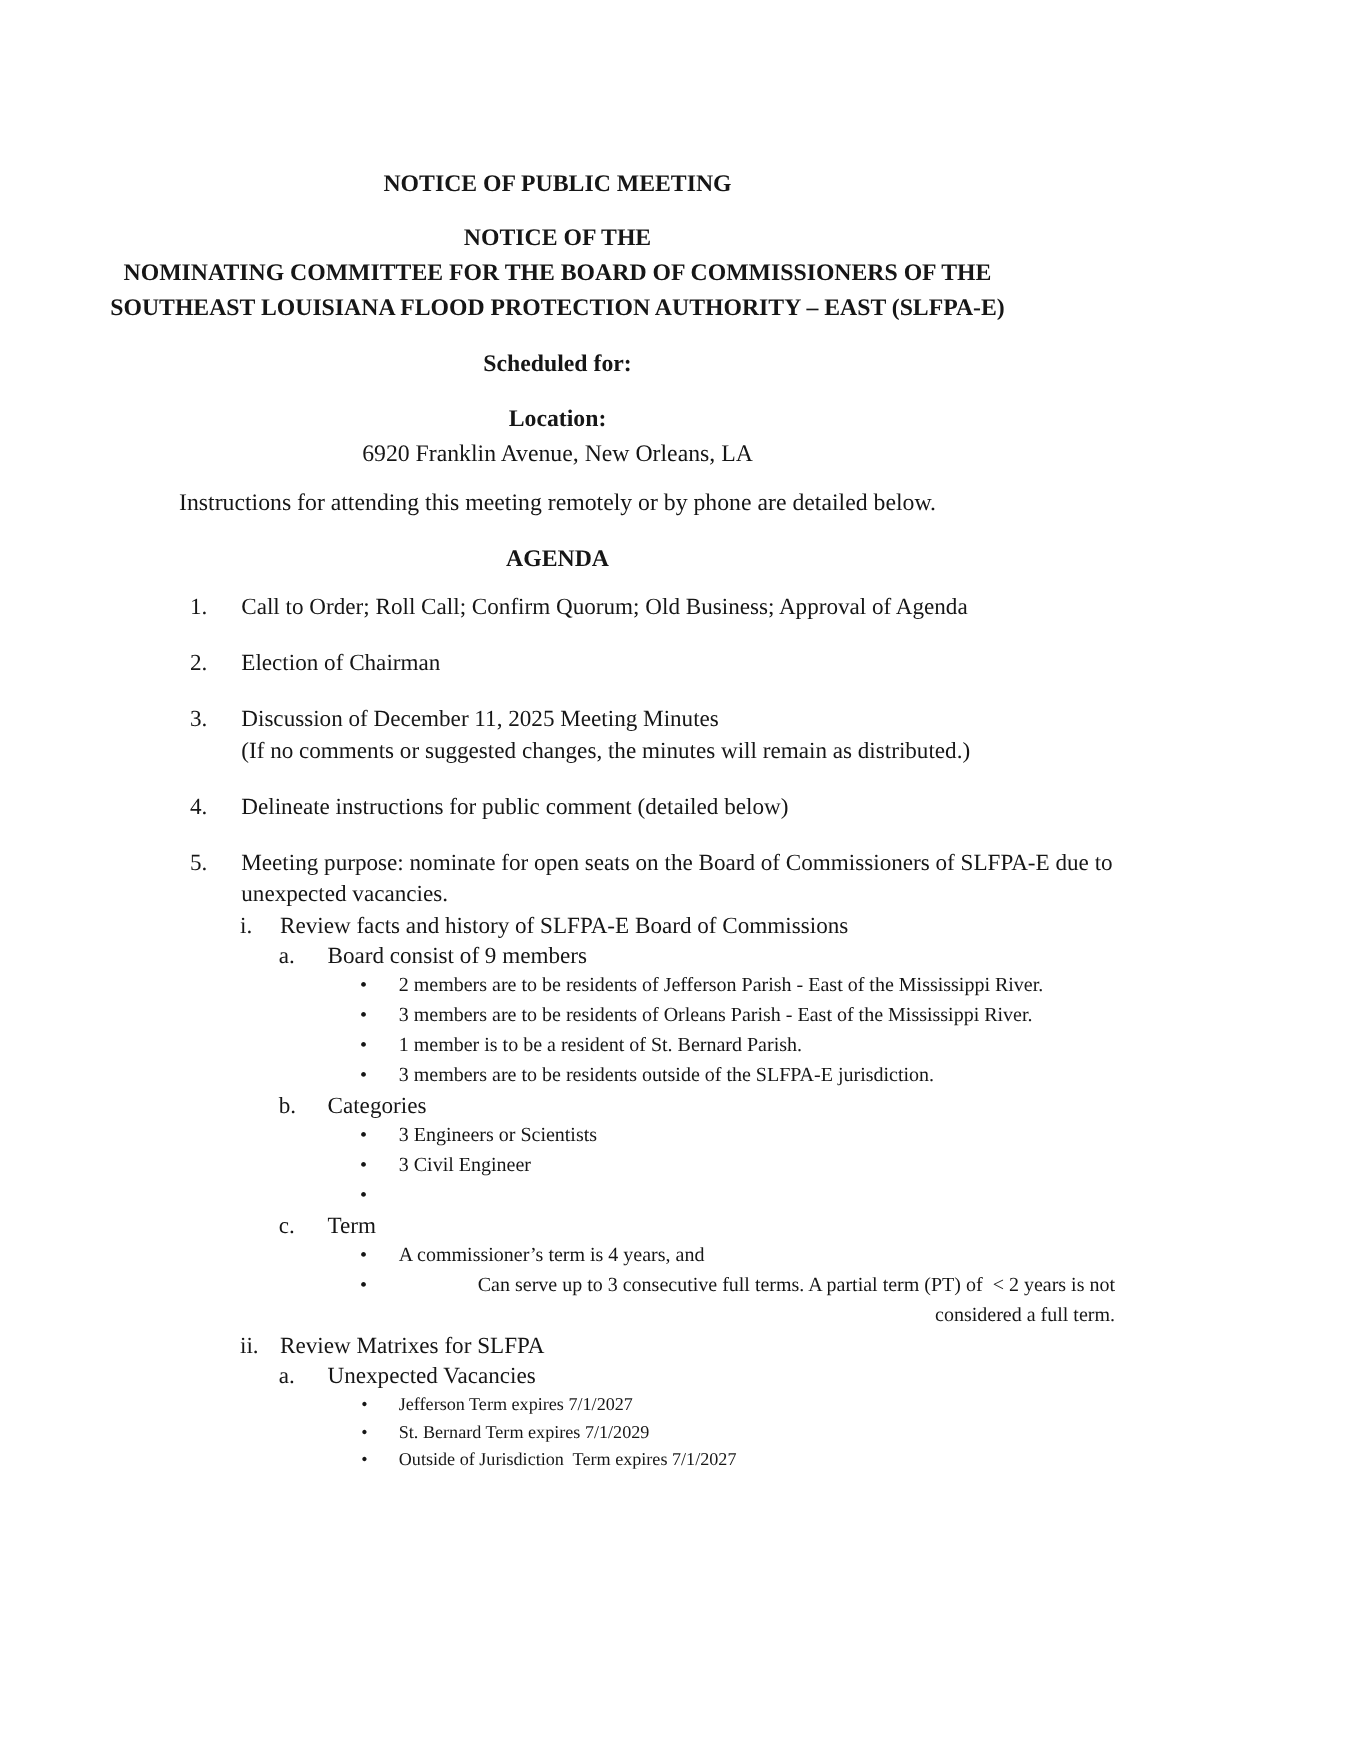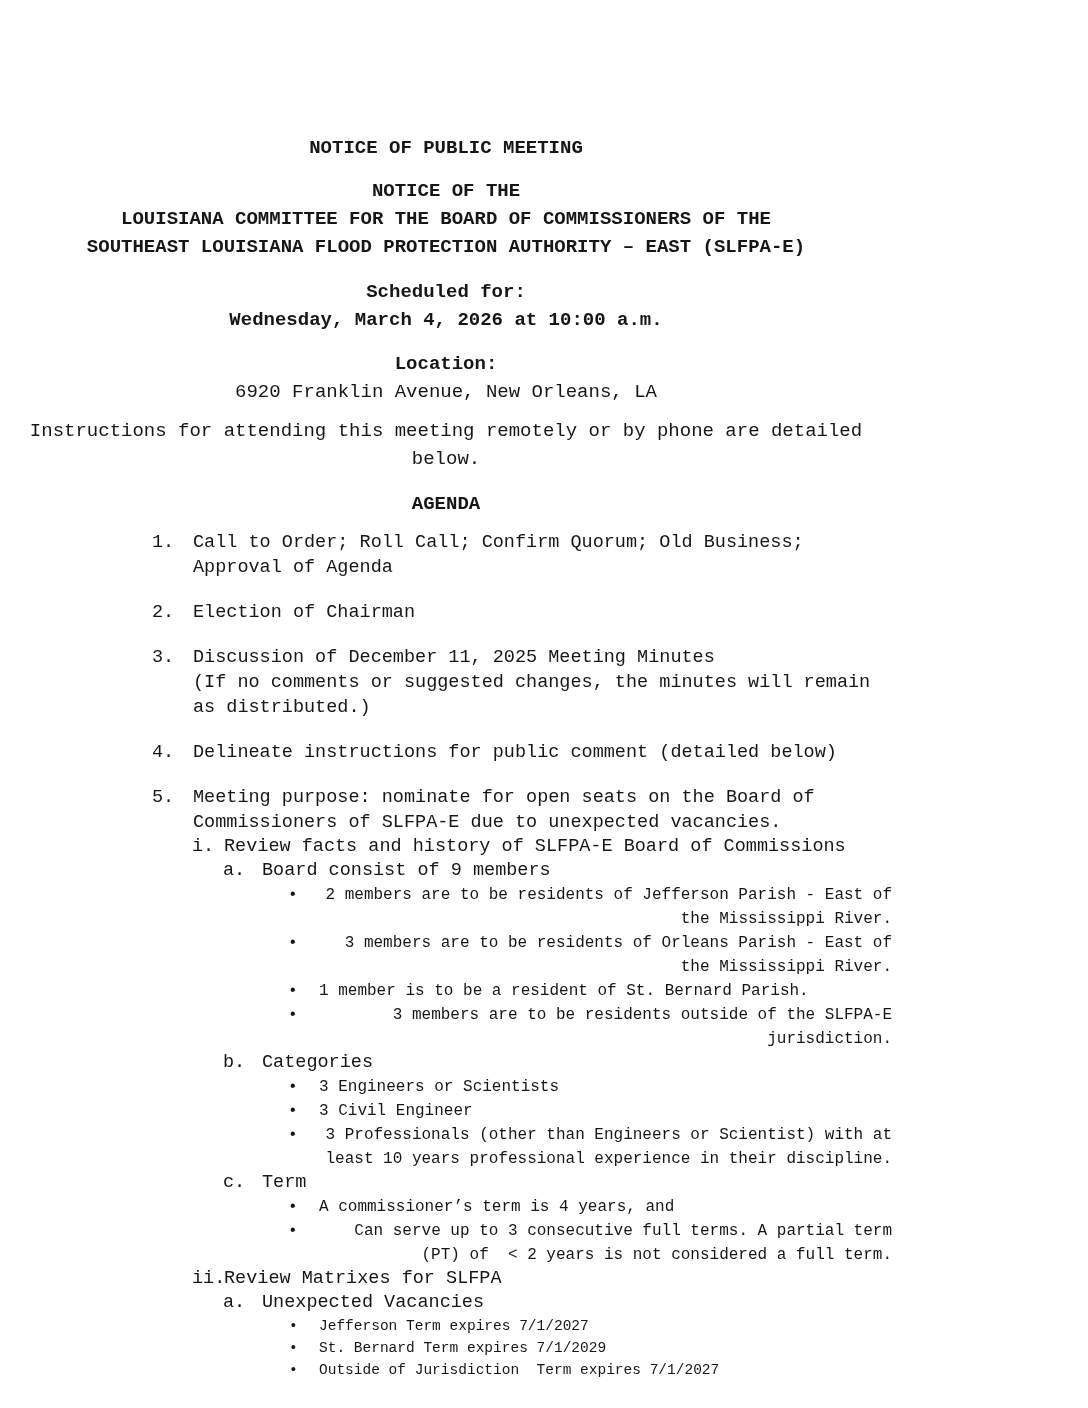--- a/index.html
+++ b/index.html
@@ -3,21 +3,21 @@
 <meta charset="utf-8">
 <style>
   html,body { margin:0; padding:0; background:#fff; }
   .page {
     position:relative;
     width:892px; height:1408px;
     box-sizing:border-box;
     padding-top:134px;
     background:#ffffff;
     color:#161616;
-    font-family:Liberation Mono, monospace;
+    font-family:Liberation Serif, serif;
     overflow:hidden;
   }
   .center { text-align:center; font-size:19px; line-height:28px; }
   .bold { font-weight:bold; }
   .t-meeting   { margin-top:15px; }
   .t-scheduled { margin-top:17px; }
   .t-location  { margin-top:16px; }
   .t-remote    { margin-top:11px; }
   .t-agenda    { margin-top:17px; }
 
@@ -42,25 +42,24 @@
   .l5 .dot { width:30px; flex:none; }
   .l5 .body { white-space:pre-wrap; }
 </style>
 </head>
 <body>
 
 <div class="page">
 
   <div class="center bold">NOTICE OF PUBLIC MEETING</div>
   <div class="center bold t-meeting">NOTICE OF THE</div>
-  <div class="center bold">LOUISIANA COMMITTEE FOR THE BOARD OF COMMISSIONERS OF THE</div>
+  <div class="center bold">NOMINATING COMMITTEE FOR THE BOARD OF COMMISSIONERS OF THE</div>
   <div class="center bold">SOUTHEAST LOUISIANA FLOOD PROTECTION AUTHORITY – EAST (SLFPA-E)</div>
 
   <div class="center bold t-scheduled">Scheduled for:</div>
-  <div class="center bold">Wednesday, March 4, 2026 at 10:00 a.m.</div>
 
   <div class="center bold t-location">Location:</div>
   <div class="center">6920 Franklin Avenue, New Orleans, LA</div>
 
   <div class="center t-remote">Instructions for attending this meeting remotely or by phone are detailed below.</div>
 
   <div class="center bold t-agenda">AGENDA</div>
 
   <div class="agenda-list">
 
@@ -127,21 +126,20 @@
     <div class="l4">
       <div class="dot">•</div>
       <div class="body">3 Engineers or Scientists</div>
     </div>
     <div class="l4">
       <div class="dot">•</div>
       <div class="body">3 Civil Engineer</div>
     </div>
     <div class="l4">
       <div class="dot">•</div>
-      <div class="body">3 Professionals (other than Engineers or Scientist) with at least 10 years professional experience in their discipline.</div>
     </div>
 
     <div class="l3">
       <div class="mk">c.</div>
       <div class="body">Term</div>
     </div>
 
     <div class="l4">
       <div class="dot">•</div>
       <div class="body">A commissioner’s term is 4 years, and</div>

